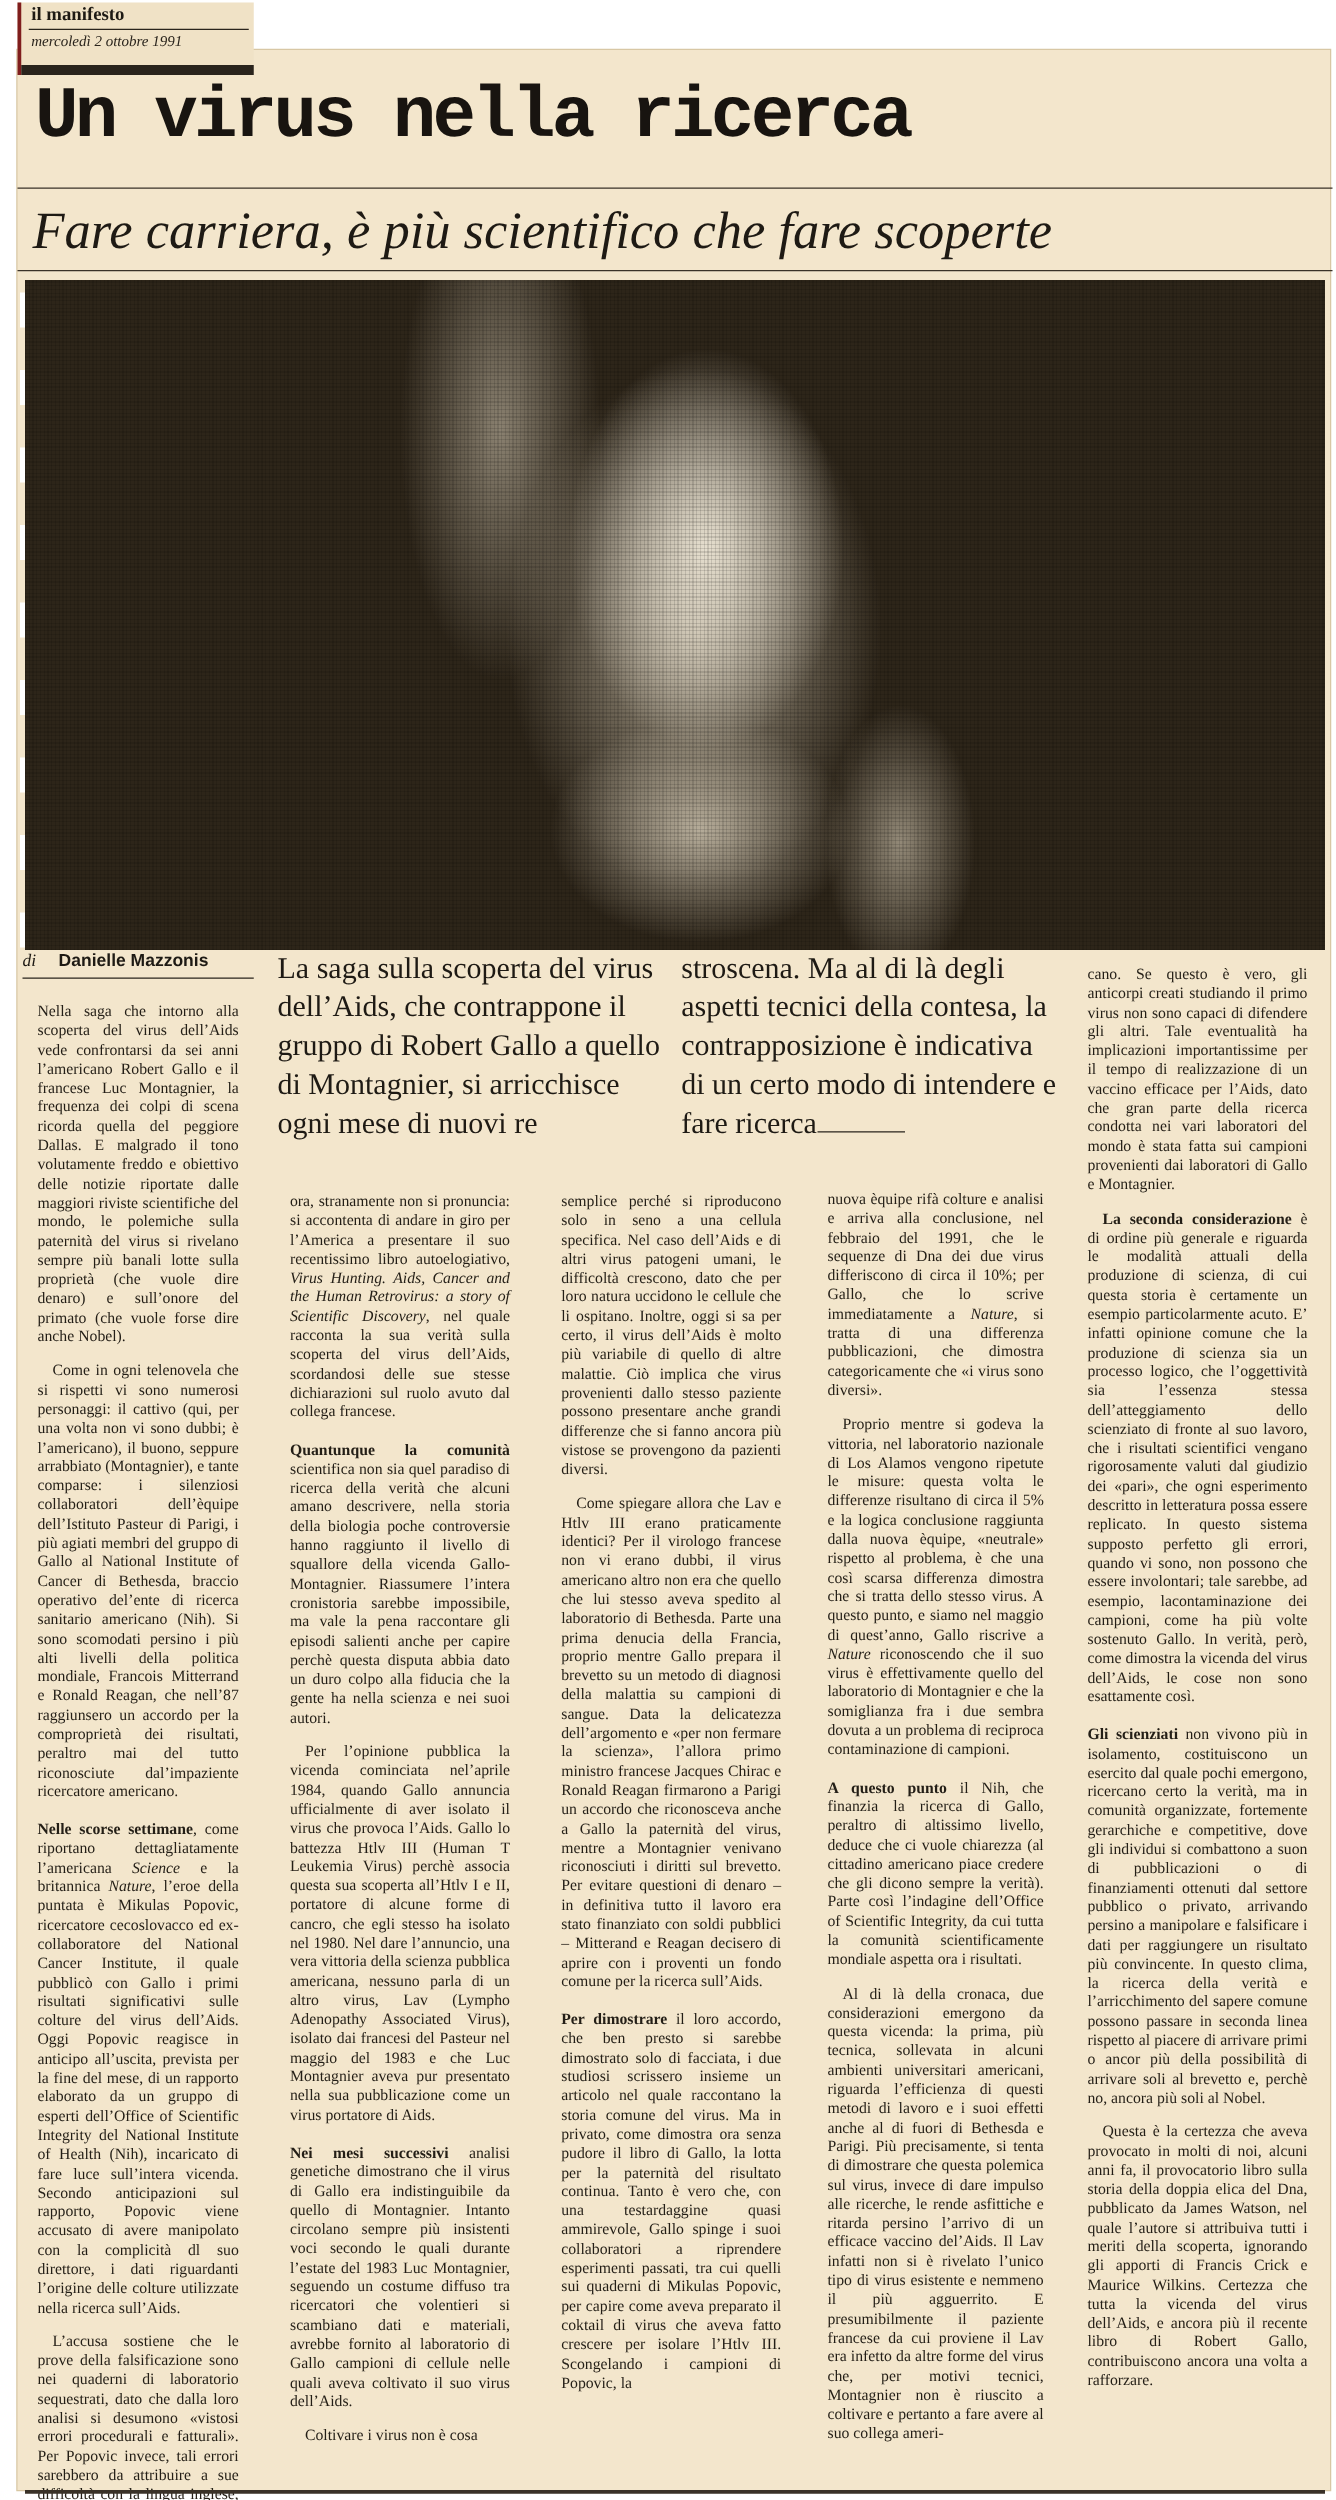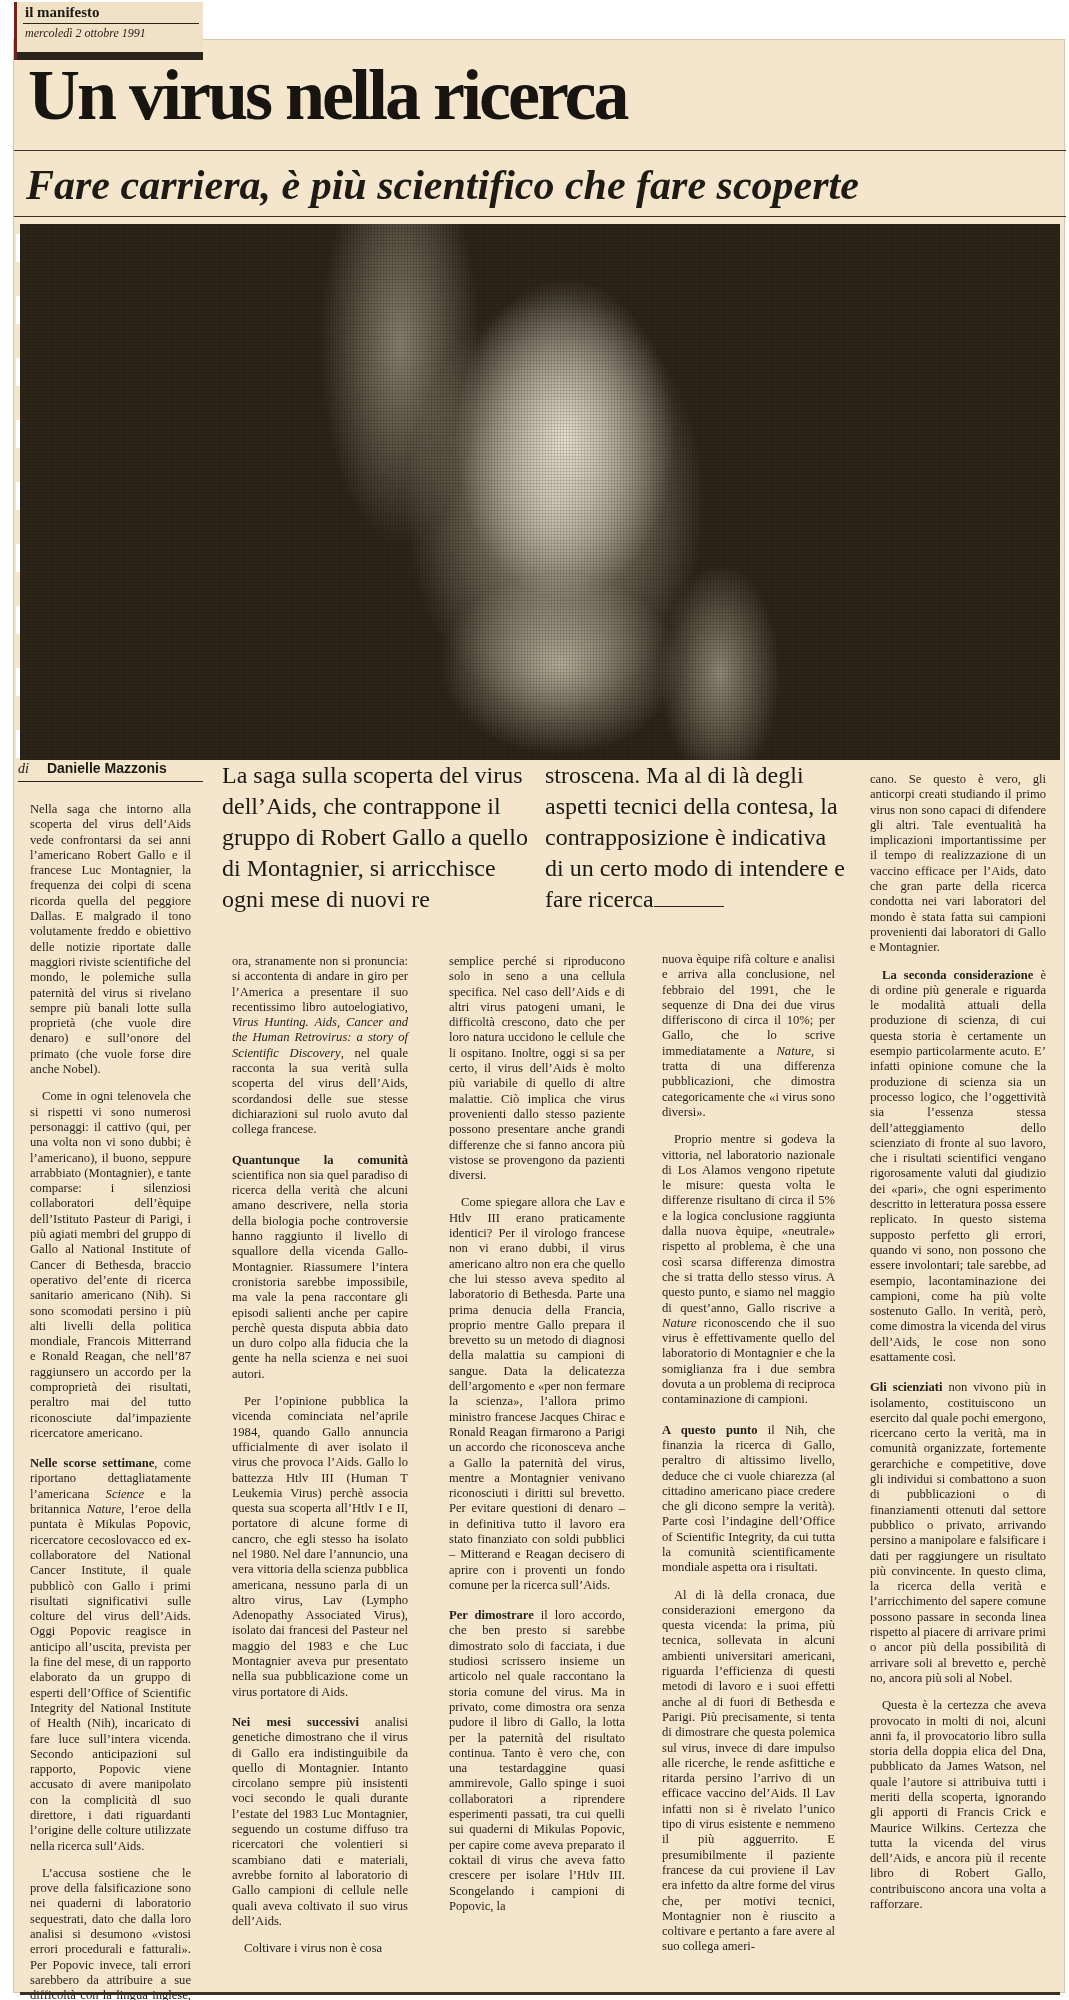--- a/index.html
+++ b/index.html
@@ -24,22 +24,22 @@
     }
     .masthead .rule { position: absolute; left: 6px; right: 4px; top: 21px; border-top: 1.5px solid #2a241c; }
     .masthead .date {
       position: absolute; left: 8px; top: 24px;
       font-style: italic; font-size: 12px; color: #2a241c;
     }
     .masthead .bar { position: absolute; left: 0; right: 0; bottom: 0; height: 8px; background: #2a241c; }
 
     .headline {
       position: absolute; left: 28px; top: 50px; width: 1040px;
-      font-family: Liberation Serif, serif; font-weight: bold;
-      font-size: 72px; letter-spacing: -3px; line-height: 90px; color: #181410;
+      font-family: Liberation Mono, monospace; font-weight: bold;
+      font-size: 58px; letter-spacing: -3px; line-height: 90px; color: #181410;
       transform: scaleX(1.0); transform-origin: left;
     }
     .hr1 { position: absolute; left: 14px; width: 1052px; top: 150px; border-top: 1.5px solid #3a3228; }
     .subhead {
       position: absolute; left: 26px; top: 150px; width: 1040px;
       font-family: "Liberation Serif", serif; font-style: italic;
       font-size: 42px; line-height: 70px; color: #1e1a14;
     }
     .hr2 { position: absolute; left: 14px; width: 1052px; top: 216px; border-top: 1.5px solid #3a3228; }
 
@@ -100,21 +100,21 @@
 
 <div class="masthead">
   <span class="name">il manifesto</span>
   <div class="rule"></div>
   <span class="date">mercoledì 2 ottobre 1991</span>
   <div class="bar"></div>
 </div>
 
 <h1 class="headline" style="margin:0;">Un virus nella ricerca</h1>
 <div class="hr1"></div>
-<h2 class="subhead" style="margin:0;font-weight:bold;">Fare carriera, è più scientifico che fare scoperte</h2>
+<h2 class="subhead" style="margin:0;font-weight:normal;">Fare carriera, è più scientifico che fare scoperte</h2>
 <div class="hr2"></div>
 
 <div class="margin-marks">
   <span style="top:14px"></span>
     <span style="top:76px"></span>
     <span style="top:138px"></span>
   <span style="top:200px"></span>
     <span style="top:262px"></span>
     <span style="top:324px"></span>
   <span style="top:386px"></span>

